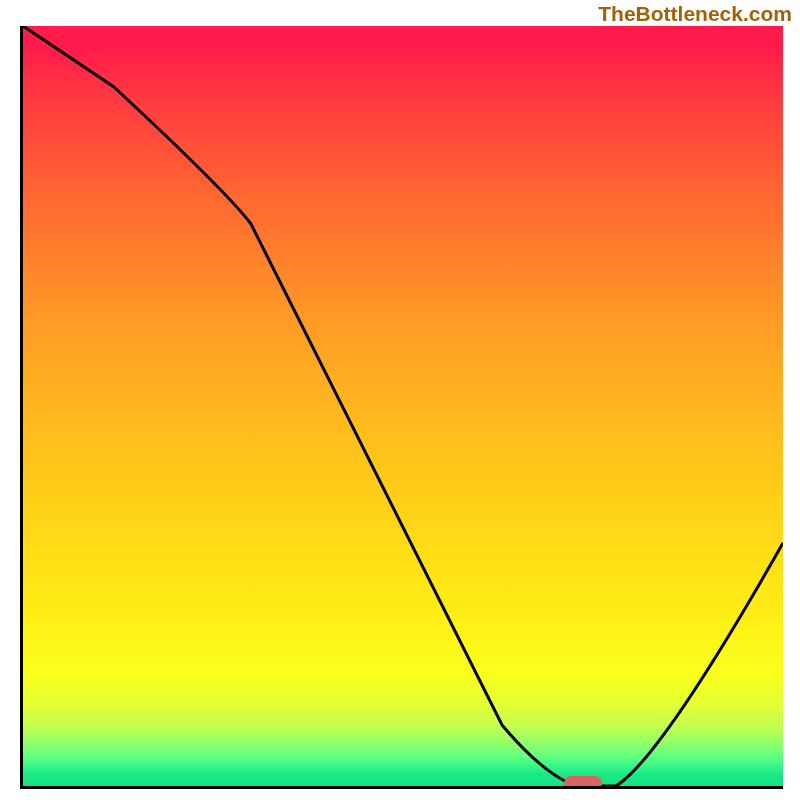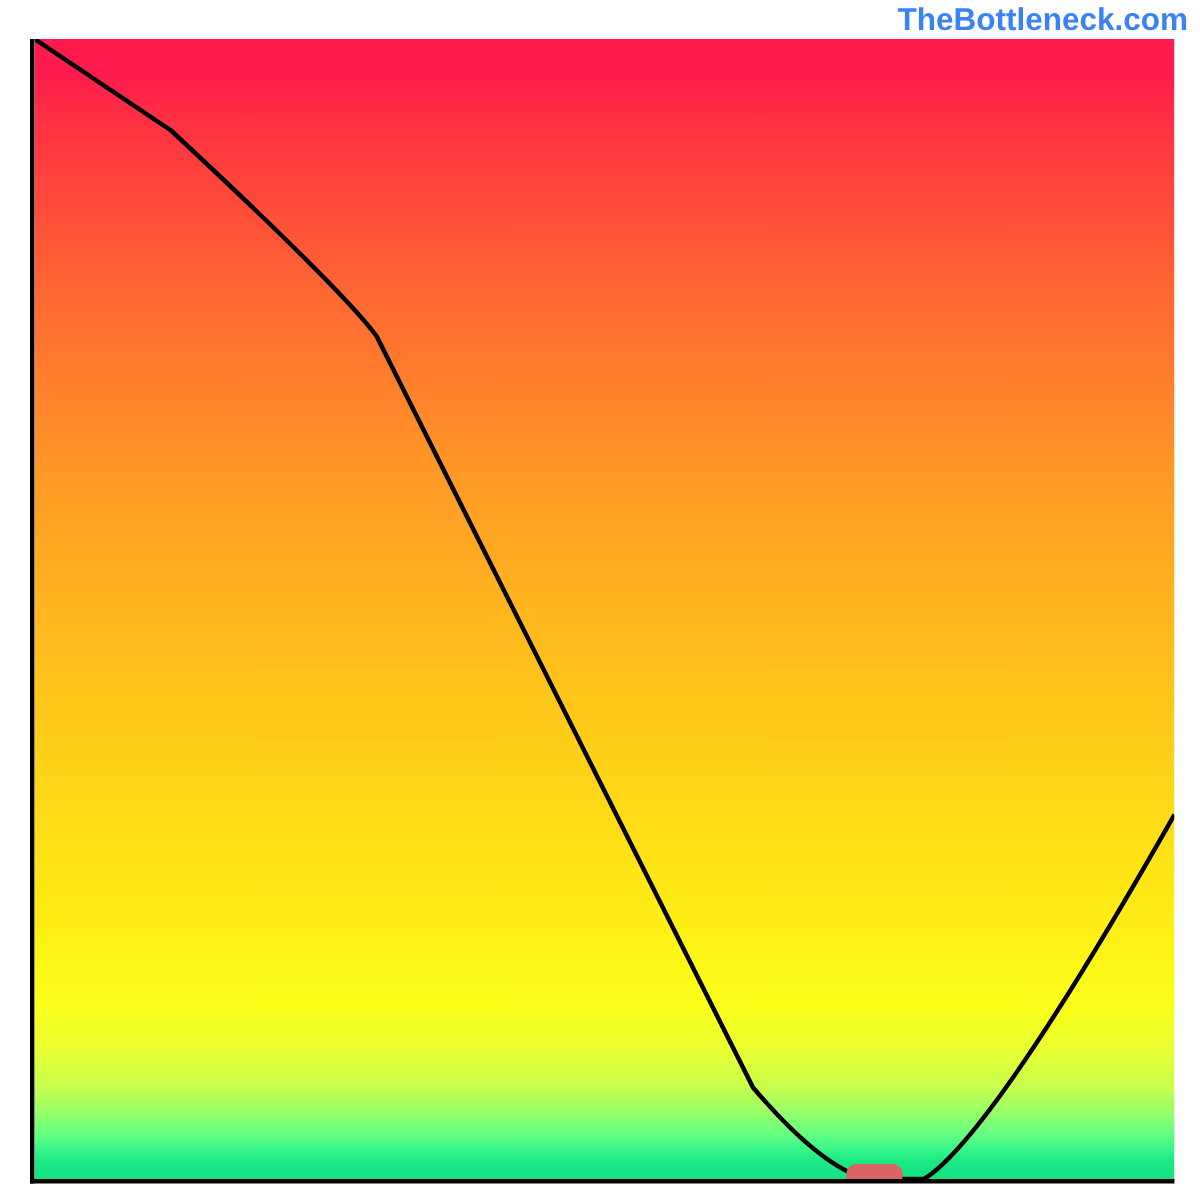--- a/index.html
+++ b/index.html
@@ -13,21 +13,21 @@
     height: 800px;
     position: relative;
     background: #ffffff;
   }
   .attribution {
     position: absolute;
     top: 2px;
     right: 8px;
     font-size: 21px;
     font-weight: bold;
-    color: #3b82f6;
+    color: #a16207;
     z-index: 10;
   }
   .plot-area {
     position: absolute;
     left: 20px;
     top: 26px;
     width: 760px;
     height: 760px;
     border-left: 3px solid #000;
     border-bottom: 3px solid #000;

